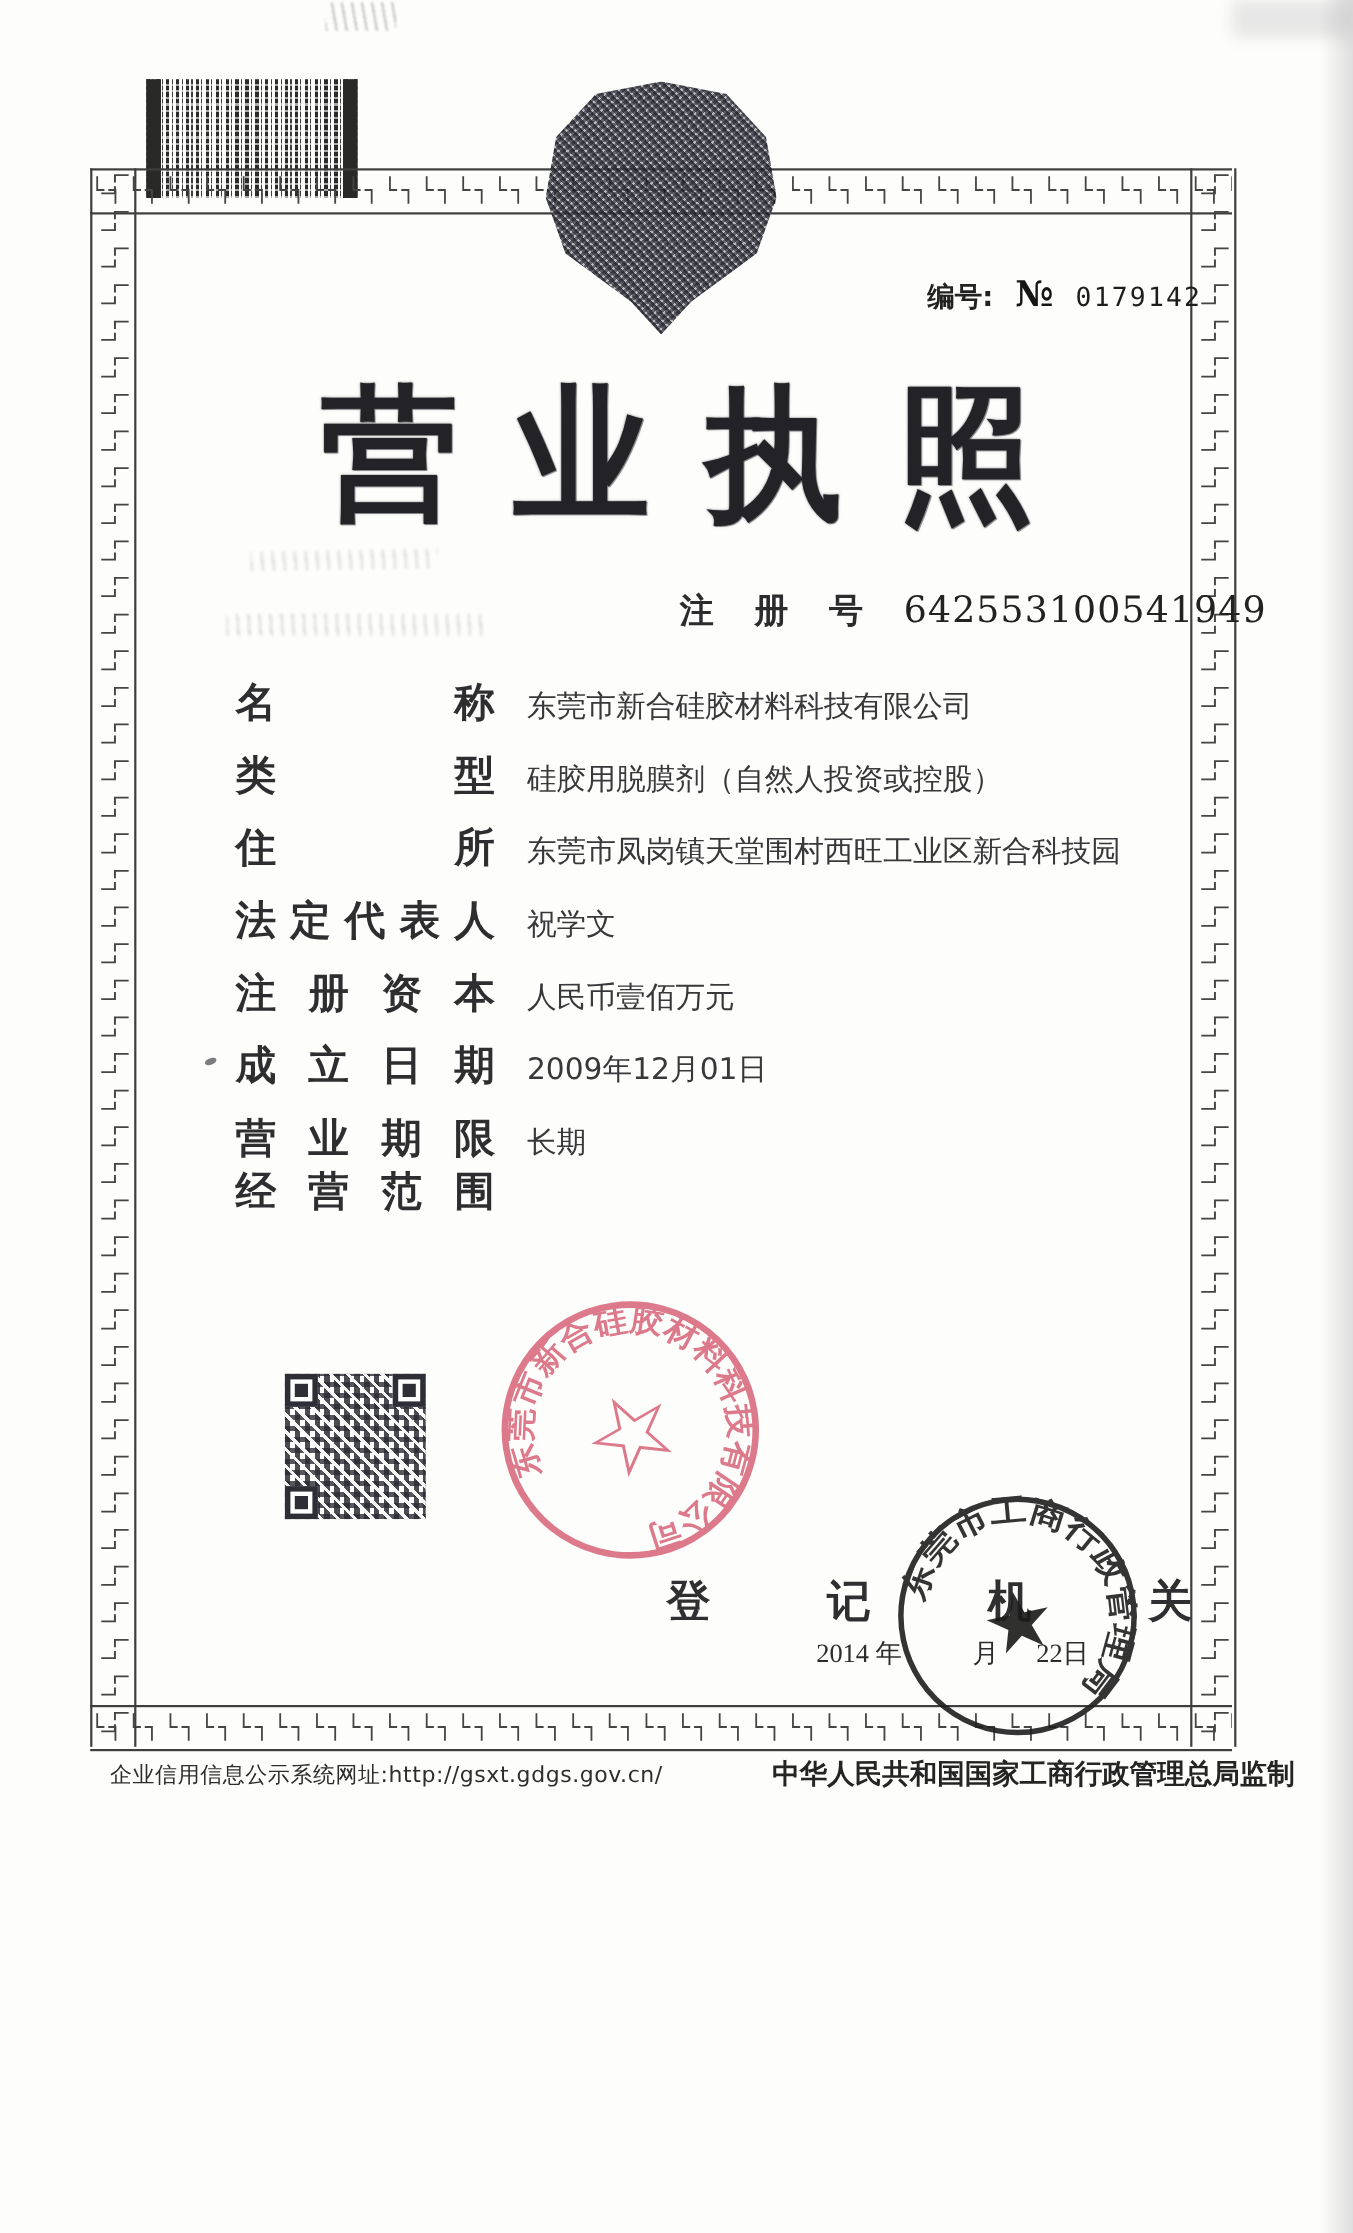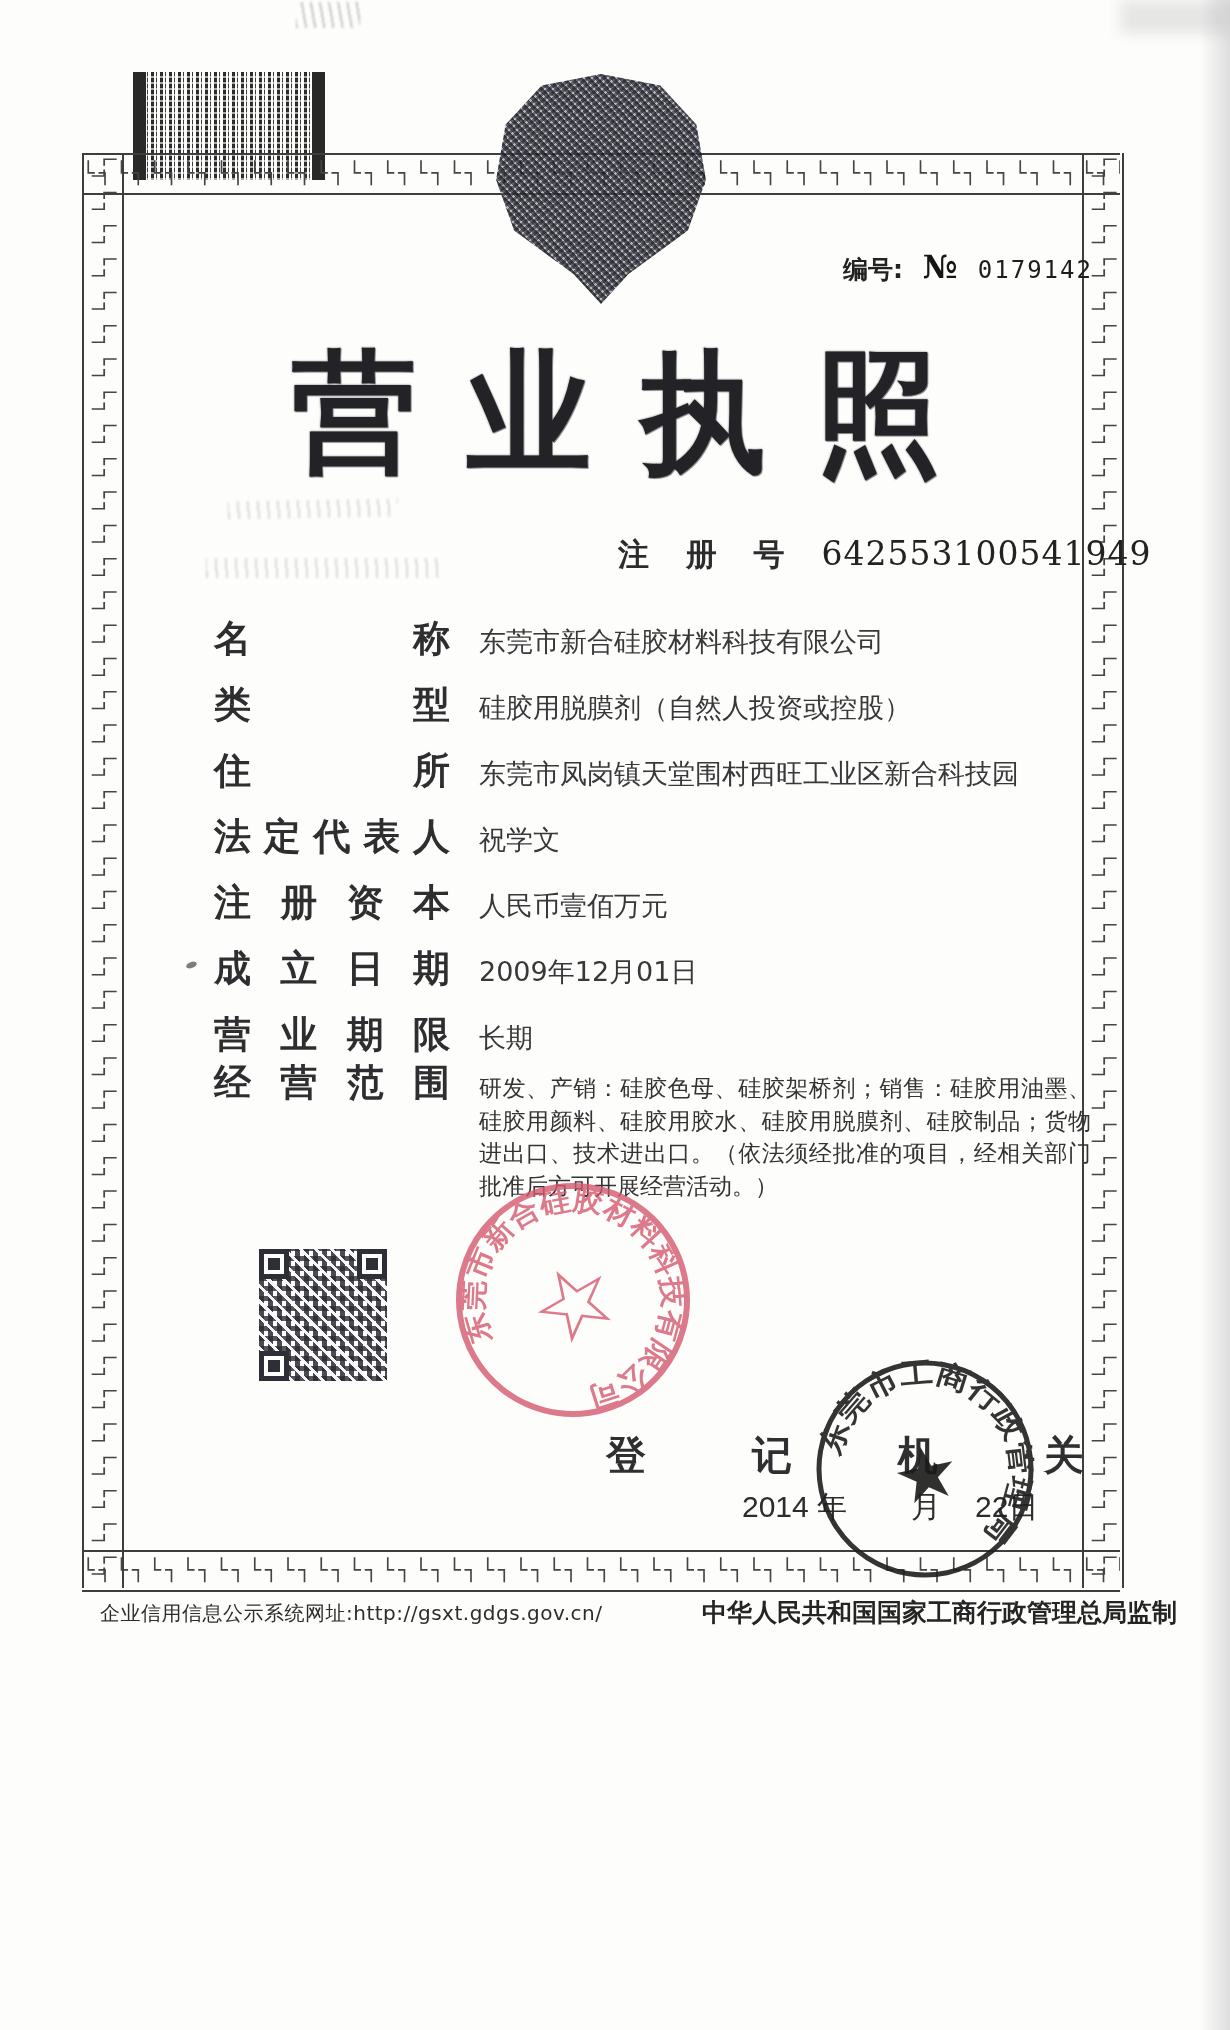--- a/index.html
+++ b/index.html
@@ -87,21 +87,21 @@
 
   
   .stamp{position:absolute;}
   .stamp-company{left:451px;top:1178px;width:244px;height:244px;z-index:5;transform:rotate(-30deg);opacity:.8;}
   .stamp-authority{left:808px;top:1352px;width:234px;height:234px;z-index:6;transform:rotate(-12deg);opacity:.9;}
 
   
   .registrar-label{position:absolute;left:606px;top:1428px;font-size:40px;letter-spacing:46px;
     font-weight:600;color:#2f2f31;font-family:"DejaVu Serif",serif;z-index:4;white-space:nowrap;text-align:right;}
   .date-line{position:absolute;left:742px;top:1487px;display:flex;align-items:baseline;
-    font-size:30px;color:#2c2c2e;z-index:4;font-family:Liberation Sans, sans-serif;}
+    font-size:24px;color:#2c2c2e;z-index:4;font-family:Liberation Serif, serif;}
   .date-line .gap1{width:64px;} .date-line .gap2{width:34px;}
 
   
   .footer-left{position:absolute;left:100px;top:1600px;font-size:20px;color:#2d2d2d;z-index:4;letter-spacing:.5px;}
   .footer-right{position:absolute;left:702px;top:1596px;font-size:25px;font-weight:600;color:#242424;z-index:4;}
 </style>
 </head>
 <body>
 
 <div class="page">
@@ -205,21 +205,20 @@
     <div class="val">长期</div>
   </div>
 
   <div class="row r7 row-scope">
     <div class="lbl">
       <span>经</span>
         <span>营</span>
         <span>范</span>
         <span>围</span>
     </div>
-    <div class="val">研发、产销：硅胶色母、硅胶架桥剂；销售：硅胶用油墨、硅胶用颜料、硅胶用胶水、硅胶用脱膜剂、硅胶制品；货物进出口、技术进出口。（依法须经批准的项目，经相关部门批准后方可开展经营活动。）</div>
   </div>
 
   <div class="qr">
     <div class="qr-finder qf-tl"></div>
     <div class="qr-finder qf-tr"></div>
     <div class="qr-finder qf-bl"></div>
   </div>
 
   <svg class="stamp stamp-company" viewBox="0 0 244 244">
     <defs>

